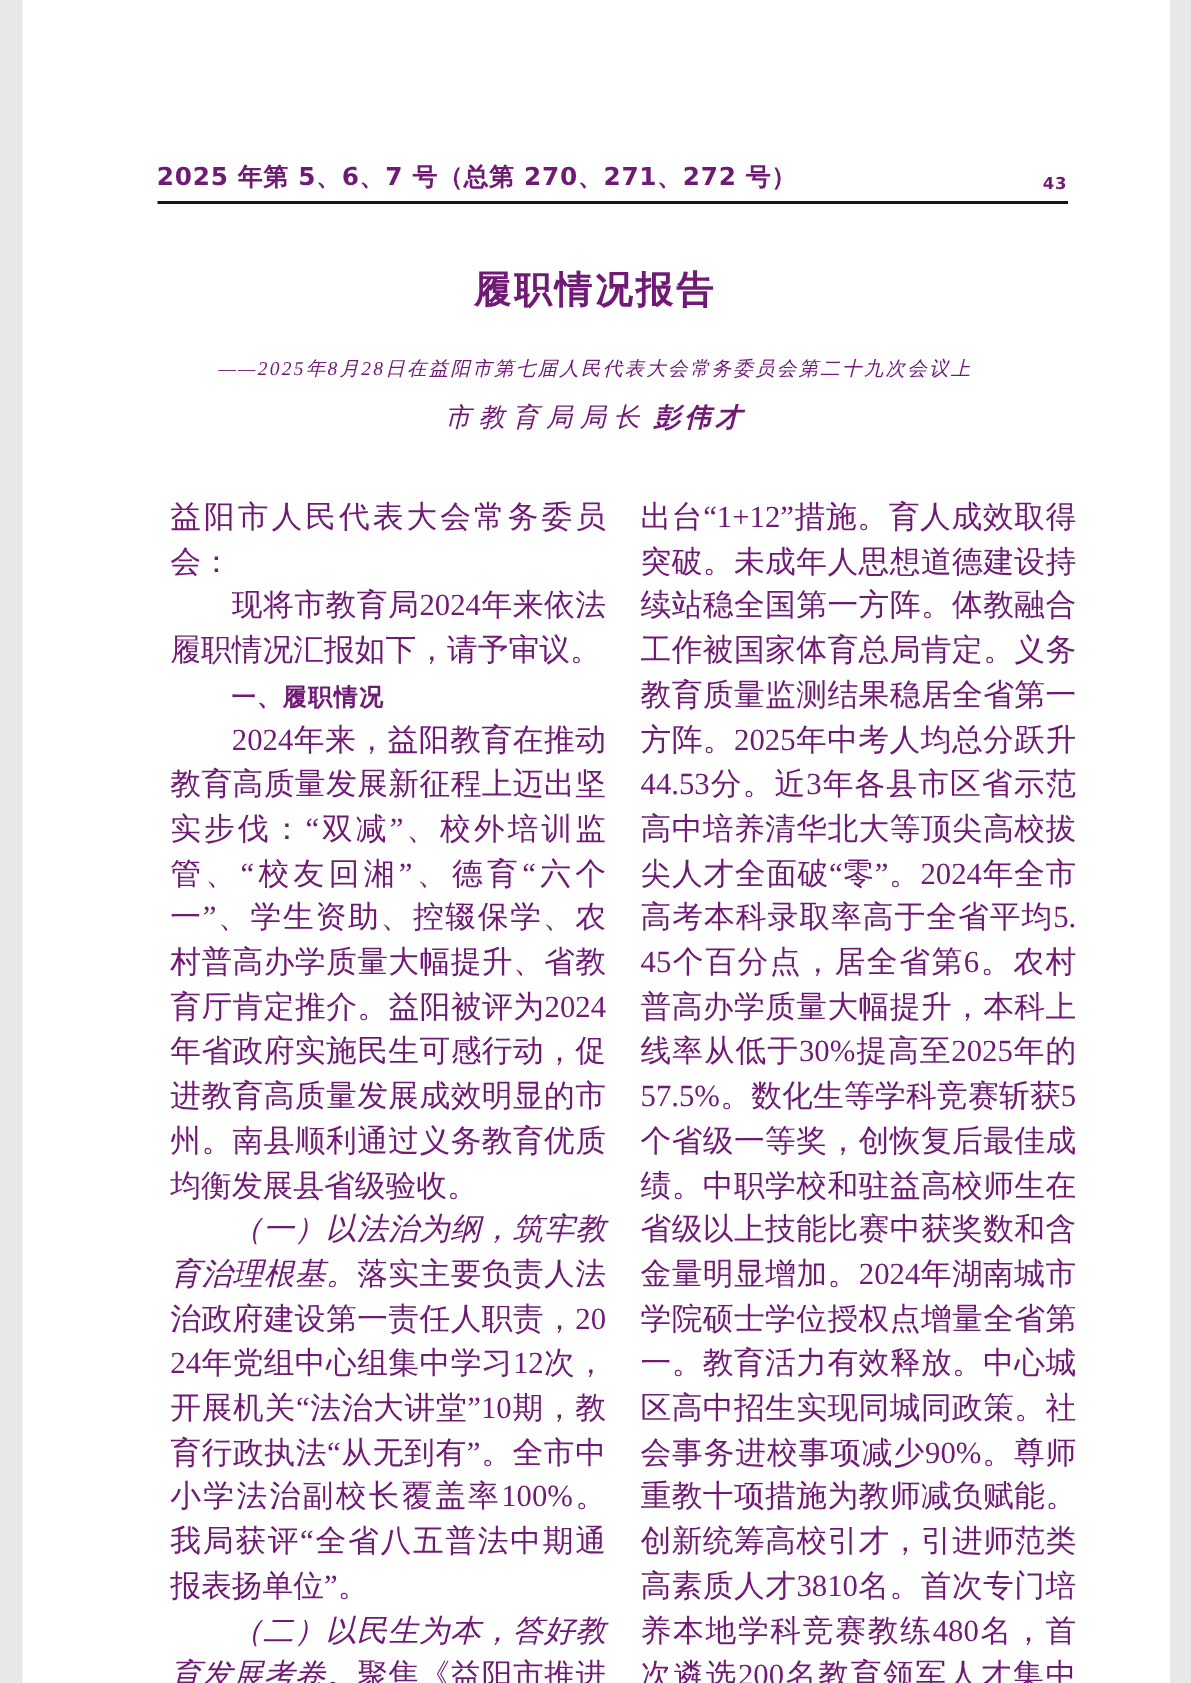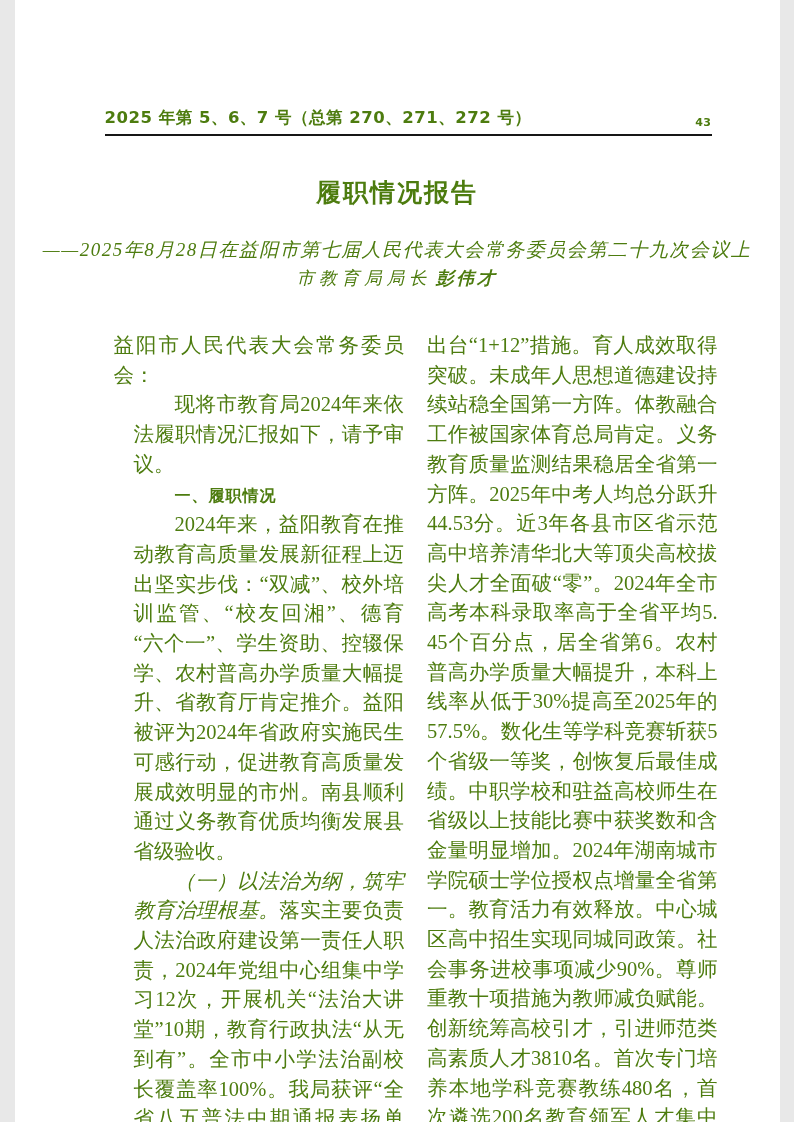--- a/index.html
+++ b/index.html
@@ -2,21 +2,21 @@
 <html lang="zh"><head>
 <meta charset="utf-8">
 <style>
   html,body{margin:0;padding:0;background:#e8e8e8;}
   .page{
     position:relative;
     width:765px;height:1122px;
     background:#ffffff;
     margin:0 auto;
     overflow:hidden;
-    color:#4d7c0f;
+    color:#701a75;
     font-family:"Liberation Serif","DejaVu Serif",serif;
   }
   
   .journal-header{
     position:absolute;
     top:107px;left:90px;width:607px;
     display:flex;justify-content:space-between;align-items:flex-end;
     border-bottom:2.5px solid #161616;
     padding-bottom:5px;
     font-family:"DejaVu Sans","Liberation Sans",sans-serif;
@@ -29,21 +29,21 @@
   .doc-title{
     position:absolute;top:176px;left:0;width:100%;
     text-align:center;
     font-size:25px;font-weight:bold;
     letter-spacing:2px;
   }
   .doc-subtitle{
     position:absolute;top:237px;left:0;width:100%;
     text-align:center;
     font-style:italic;
-    font-size:19px;
+    font-size:13px;
     letter-spacing:1.5px;
   }
   .doc-speaker{
     position:absolute;top:266px;left:0;width:100%;
     text-align:center;
     font-size:17.5px;
   }
   .doc-speaker .role{font-style:italic;letter-spacing:5px;}
   .doc-speaker .name{font-weight:bold;font-style:italic;letter-spacing:3px;}
   
@@ -53,21 +53,21 @@
   }
   .col{width:290.5px;}
   .para{
     margin:0;
     font-size:20.5px;
     line-height:29.7px;
     text-align:justify;
     text-justify:inter-character;
     word-break:break-all;
   }
-  .para.indent{text-indent:2em;margin-left:20px;}
+  .para.indent{text-indent:2em;}
   .para.cont{text-align-last:justify;}
   .run-normal{}
   .run-kai{font-style:italic;}
   .run-bold{
     font-weight:bold;
     font-family:"DejaVu Sans","Liberation Sans",sans-serif;
     font-size:16px;
     letter-spacing:1px;
   }
 </style>

